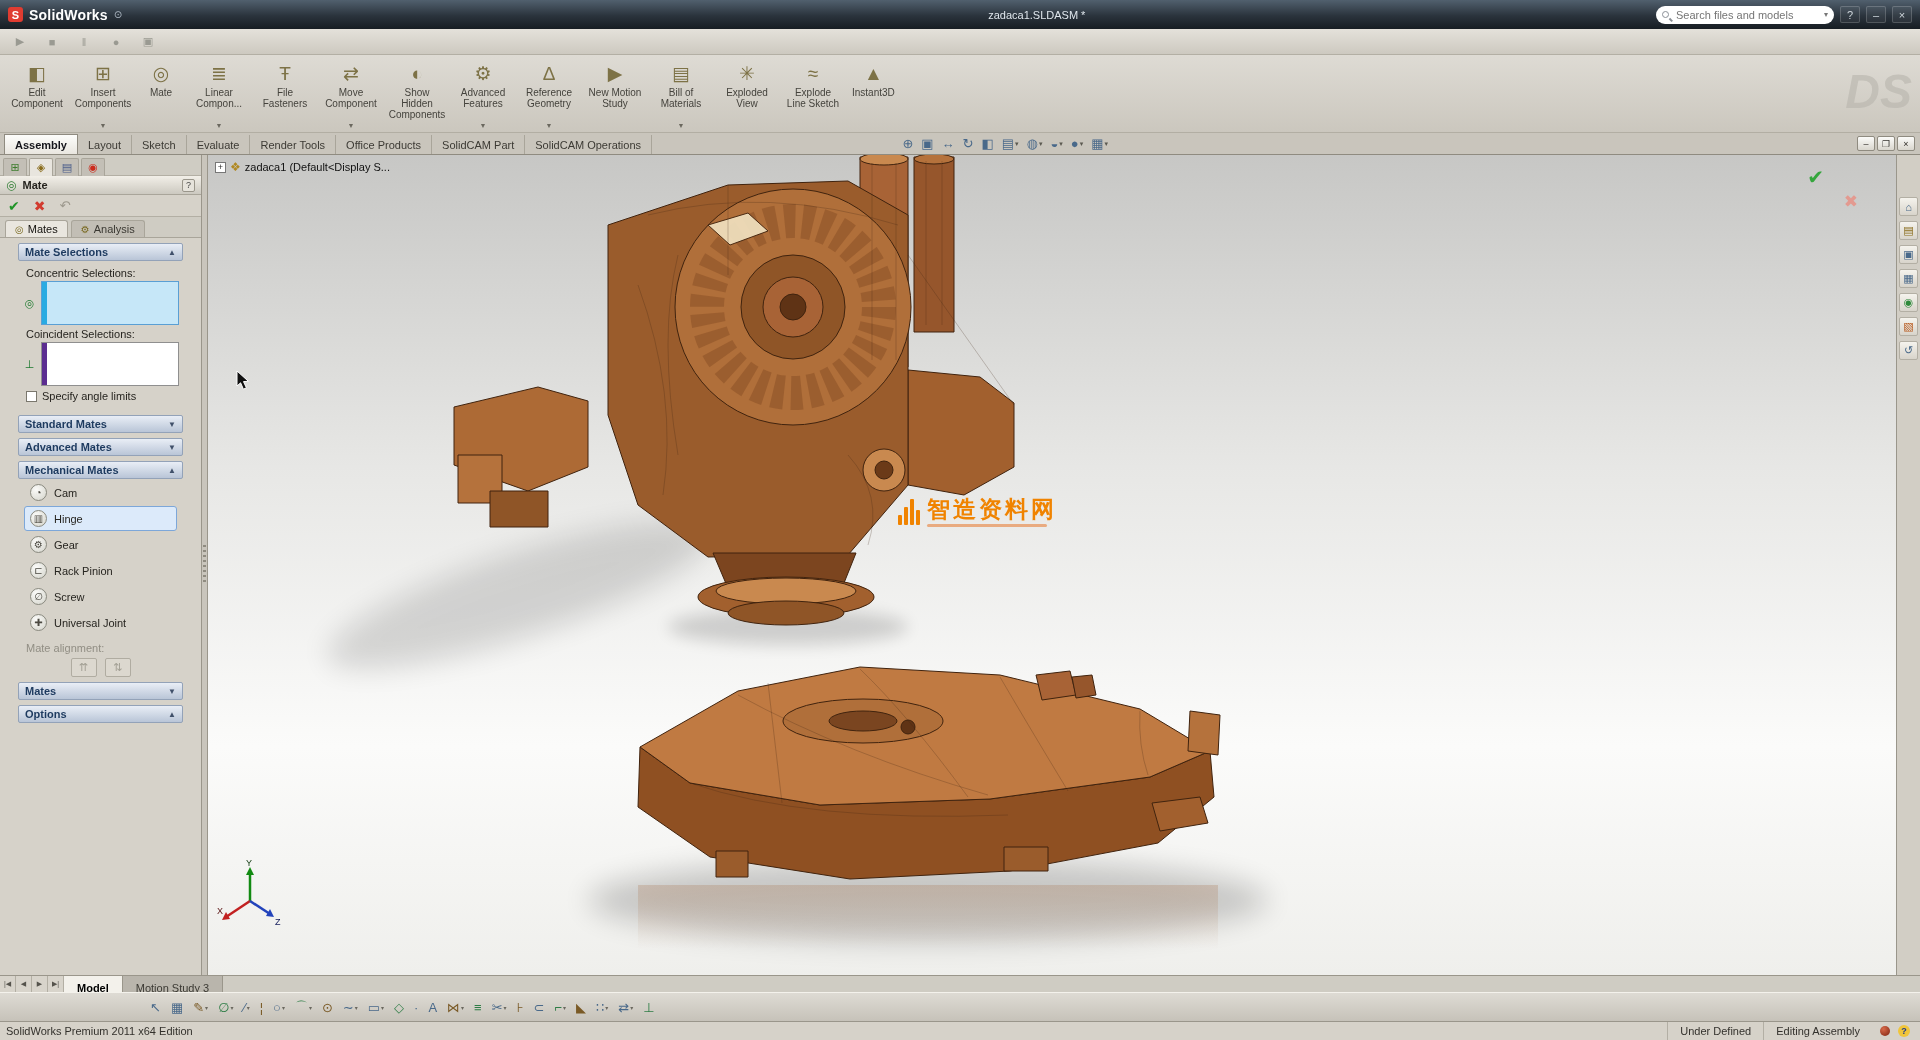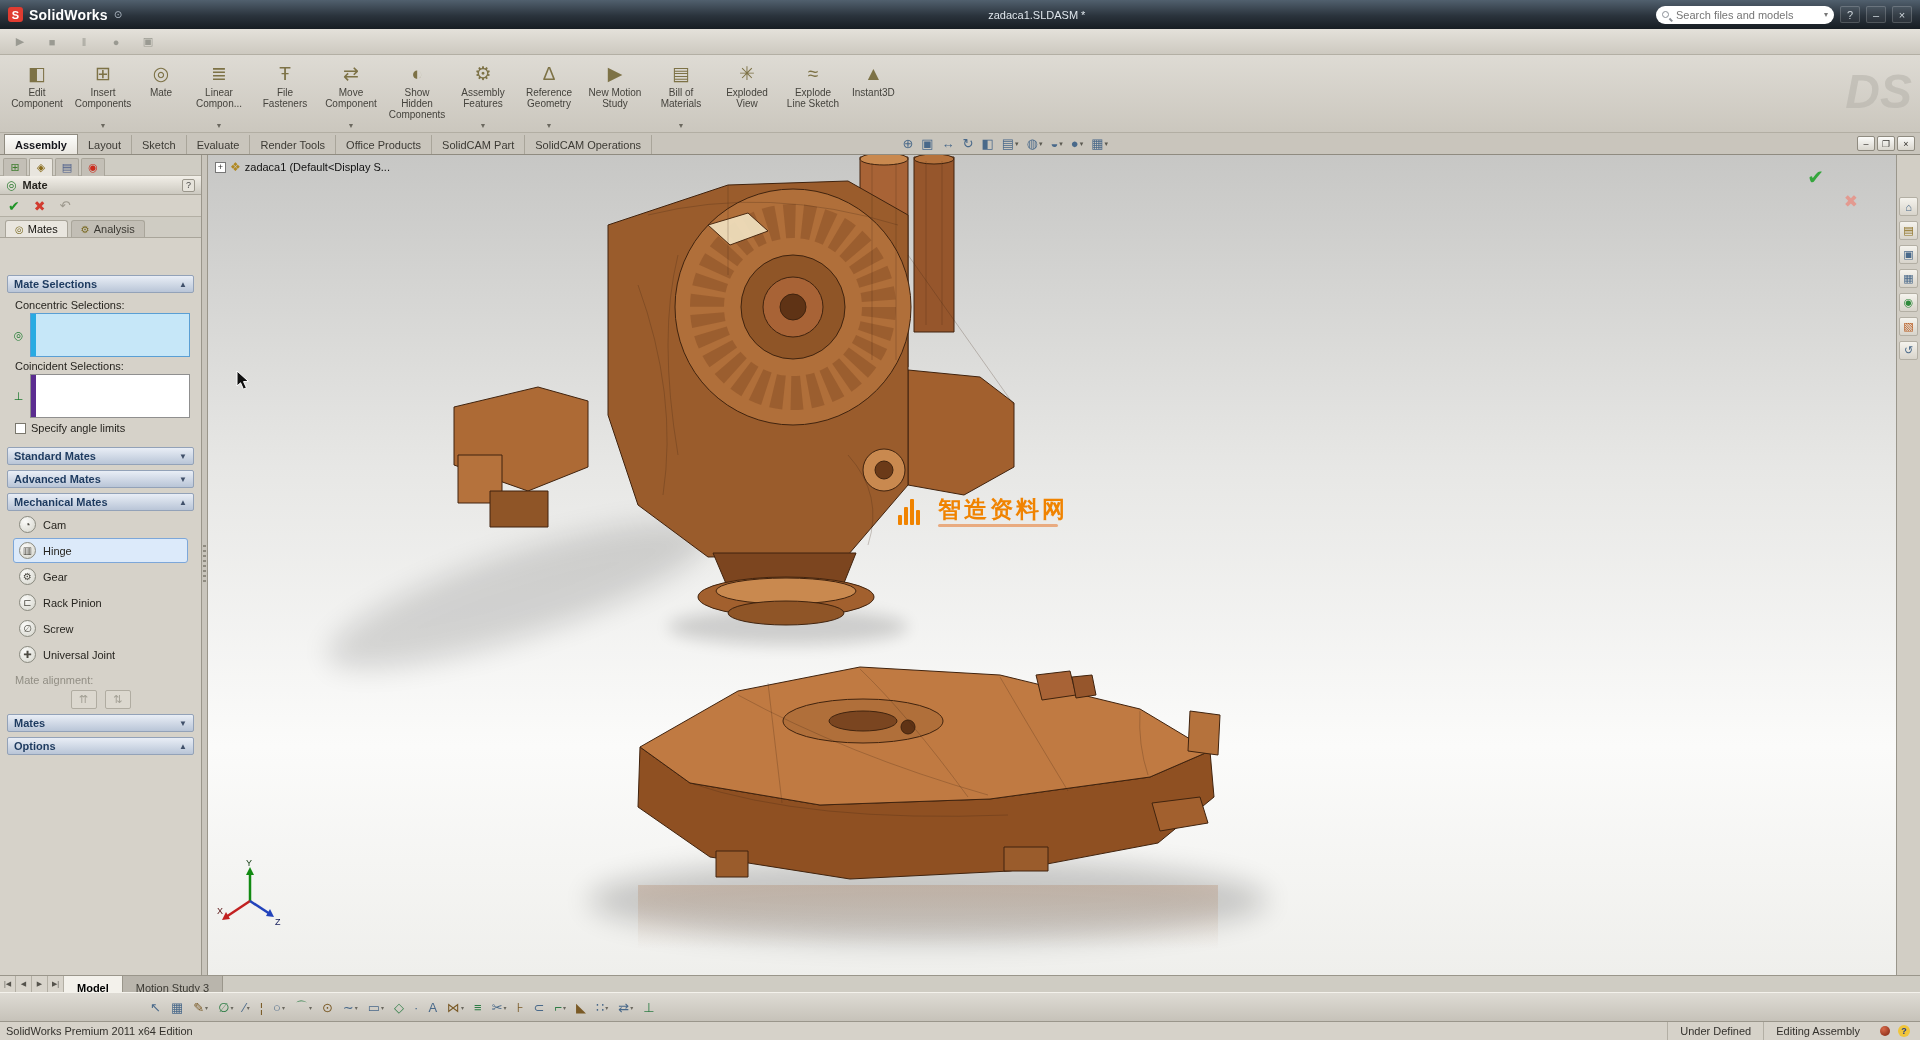--- a/index.html
+++ b/index.html
@@ -57,21 +57,21 @@
   .pm-header .hdr-icon{color:#2e7d32;font-size:12px;}
   .pm-help{margin-left:auto;color:#444;font-weight:normal;border:1px solid #9a968b;width:13px;height:13px;font-size:9px;display:flex;align-items:center;justify-content:center;border-radius:2px;background:#e6e3db;}
   .pm-actions{height:22px;display:flex;align-items:center;gap:14px;padding:0 8px;border-bottom:1px solid #b3afa4;}
   .ok-ic{color:#1f9427;font-size:14px;font-weight:bold;}
   .cancel-ic{color:#d23b2f;font-size:14px;font-weight:bold;}
   .undo-ic{color:#9c988d;font-size:13px;}
   .pm-tabrow{display:flex;gap:3px;padding:3px 5px 0;border-bottom:1px solid #a9a59a;background:#cfccc3;height:21px;}
   .pm-doc-tab{display:flex;align-items:center;gap:4px;padding:2px 9px;font-size:11px;border:1px solid #a9a59a;border-bottom:none;border-radius:3px 3px 0 0;background:#c2beb5;color:#3b3933;}
   .pm-doc-tab.active{background:#e9e6df;color:#14120e;}
   .pm-doc-tab .tab-ic{font-size:10px;color:#7a6a22;}
-  .pm-body{flex:1;overflow:hidden;padding:0 7px;margin-top:32px;}
+  .pm-body{flex:1;overflow:hidden;padding:0 18px;}
   .sec-header{height:18px;margin-top:5px;background:linear-gradient(#e9eef6,#b9c5d7);border:1px solid #93a2b8;display:flex;align-items:center;padding:0 6px;color:#1d3a5f;font-weight:bold;border-radius:2px;}
   .sec-chev{margin-left:auto;font-size:8px;color:#40506a;}
   .sec-chev::after{content:"▼";}
   .sec-header.expanded .sec-chev::after{content:"▲";}
   .sec-body{padding:4px 4px 6px;}
   .sel-label{margin:2px 0 2px 4px;color:#26241f;}
   .sel-row{display:flex;gap:4px;align-items:stretch;margin-bottom:3px;}
   .sel-icon{width:15px;font-size:11px;color:#1d7a2e;display:flex;align-items:center;justify-content:center;}
   .sel-box{flex:1;height:44px;border:1px solid #8f8f8f;background:#fff;display:flex;overflow:hidden;}
   .sel-box.active{background:#c6e7f8;border-color:#5a9fd4;}
@@ -93,21 +93,21 @@
   .splitter .grip{position:absolute;top:calc(50% - 20px);left:1px;width:3px;height:40px;background:repeating-linear-gradient(#8f8b80 0 2px,transparent 2px 5px);}
 
   
   .viewport{flex:1;position:relative;background:linear-gradient(180deg,#c7c7c5 0%,#e7e7e5 38%,#fbfbfa 72%,#efefec 100%);overflow:hidden;min-width:0;}
   .model-svg{position:absolute;inset:0;width:100%;height:100%;}
   .ftree{position:absolute;left:7px;top:5px;display:flex;align-items:center;gap:4px;font-size:11px;color:#111;}
   .expand-box{width:11px;height:11px;border:1px solid #777;background:#fff;font-size:9px;line-height:9px;text-align:center;color:#333;}
   .asm-icon{color:#b08820;font-size:12px;}
   .confirm-check{position:absolute;right:72px;top:10px;font-size:20px;color:#35a63d;font-weight:bold;}
   .confirm-x{position:absolute;right:38px;top:36px;font-size:17px;color:#e39a90;font-weight:bold;}
-  .watermark{position:absolute;left:690px;top:342px;display:flex;align-items:center;gap:18px;}
+  .watermark{position:absolute;left:690px;top:342px;display:flex;align-items:center;gap:7px;}
   .wm-bars{display:flex;gap:2px;align-items:flex-end;height:26px;}
   .wm-bar{width:4px;background:#f08300;border-radius:1px;}
   .wm-bar:nth-child(1){height:10px;} .wm-bar:nth-child(2){height:18px;} .wm-bar:nth-child(3){height:26px;} .wm-bar:nth-child(4){height:15px;}
   .wm-textwrap{display:flex;flex-direction:column;}
   .wm-text{font-size:23px;font-weight:bold;color:#f08300;letter-spacing:3px;line-height:24px;}
   .wm-sub{height:3px;width:120px;background:#e8762a;opacity:.55;margin-top:3px;border-radius:2px;}
   .triad{position:absolute;left:8px;bottom:44px;}
   .cursor{position:absolute;left:28px;top:216px;}
 
   
@@ -210,21 +210,21 @@
       </button>
 
       <button class="tool-btn" style="background:none;cursor:default;">
         <span class="tool-icon">◐</span>
         <span>Show Hidden Components</span>
 
       </button>
 
       <button class="tool-btn" style="background:none;cursor:default;">
         <span class="tool-icon">⚙</span>
-        <span>Assembly Features</span>
+        <span>Advanced Features</span>
         <span class="tool-dd">▼</span>
       </button>
 
       <button class="tool-btn" style="background:none;cursor:default;">
         <span class="tool-icon">∆</span>
         <span>Reference Geometry</span>
         <span class="tool-dd">▼</span>
       </button>
 
       <button class="tool-btn" style="background:none;cursor:default;">

